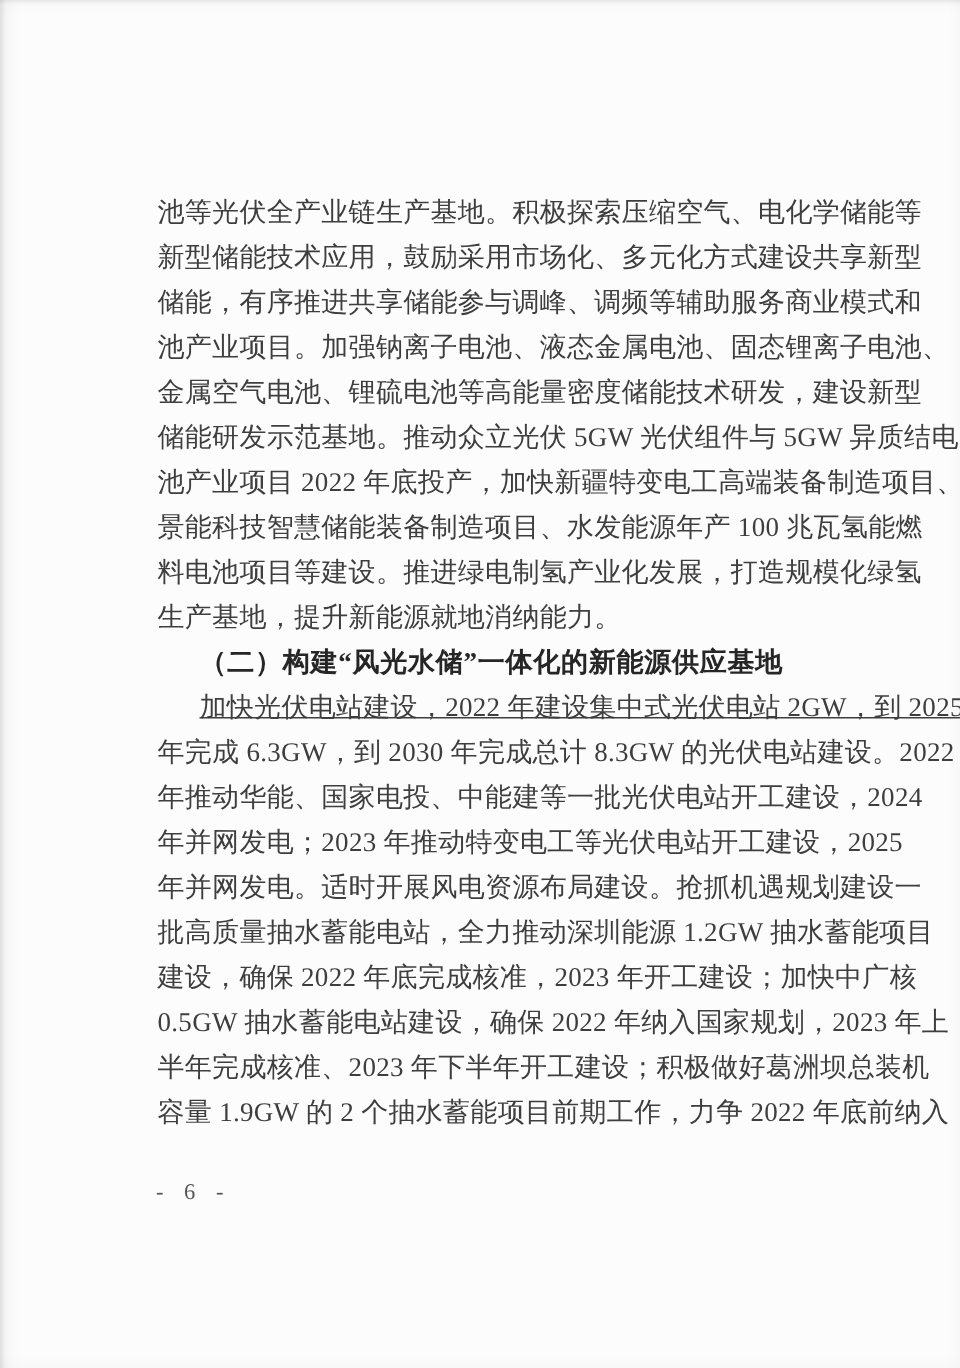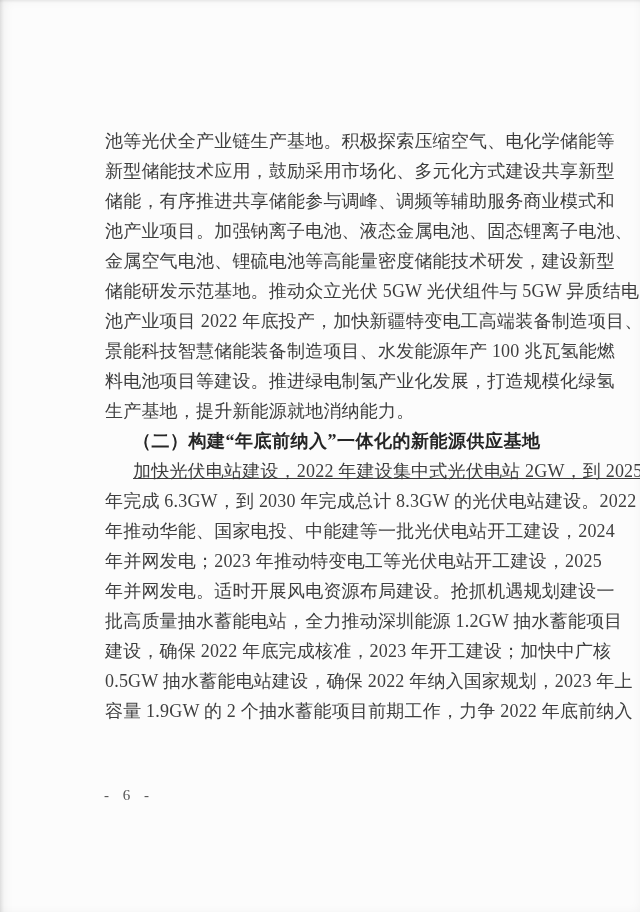--- a/index.html
+++ b/index.html
@@ -85,26 +85,27 @@
   <div class="line">新型储能技术应用，鼓励采用市场化、多元化方式建设共享新型</div>
   <div class="line">储能，有序推进共享储能参与调峰、调频等辅助服务商业模式和</div>
   <div class="line">池产业项目。加强钠离子电池、液态金属电池、固态锂离子电池、</div>
   <div class="line">金属空气电池、锂硫电池等高能量密度储能技术研发，建设新型</div>
   <div class="line">储能研发示范基地。推动众立光伏 5GW 光伏组件与 5GW 异质结电</div>
   <div class="line">池产业项目 2022 年底投产，加快新疆特变电工高端装备制造项目、</div>
   <div class="line">景能科技智慧储能装备制造项目、水发能源年产 100 兆瓦氢能燃</div>
   <div class="line">料电池项目等建设。推进绿电制氢产业化发展，打造规模化绿氢</div>
   <div class="line flush-last">生产基地，提升新能源就地消纳能力。</div>
 
-  <div class="heading-line">（二）构建“年底前纳入”一体化的新能源供应基地</div>
+  <div class="heading-line">（二）构建“风光水储”一体化的新能源供应基地</div>
 
   <div class="line indent">加快光伏电站建设，2022 年建设集中式光伏电站 2GW，到 2025</div>
   <div class="line">年完成 6.3GW，到 2030 年完成总计 8.3GW 的光伏电站建设。2022</div>
   <div class="line">年推动华能、国家电投、中能建等一批光伏电站开工建设，2024</div>
   <div class="line">年并网发电；2023 年推动特变电工等光伏电站开工建设，2025</div>
   <div class="line">年并网发电。适时开展风电资源布局建设。抢抓机遇规划建设一</div>
   <div class="line">批高质量抽水蓄能电站，全力推动深圳能源 1.2GW 抽水蓄能项目</div>
   <div class="line">建设，确保 2022 年底完成核准，2023 年开工建设；加快中广核</div>
   <div class="line">0.5GW 抽水蓄能电站建设，确保 2022 年纳入国家规划，2023 年上</div>
+  <div class="line">半年完成核准、2023 年下半年开工建设；积极做好葛洲坝总装机</div>
   <div class="line">容量 1.9GW 的 2 个抽水蓄能项目前期工作，力争 2022 年底前纳入</div>
 </div>
 
 <div class="page-footer">- 6 -</div>
 
 </body></html>

